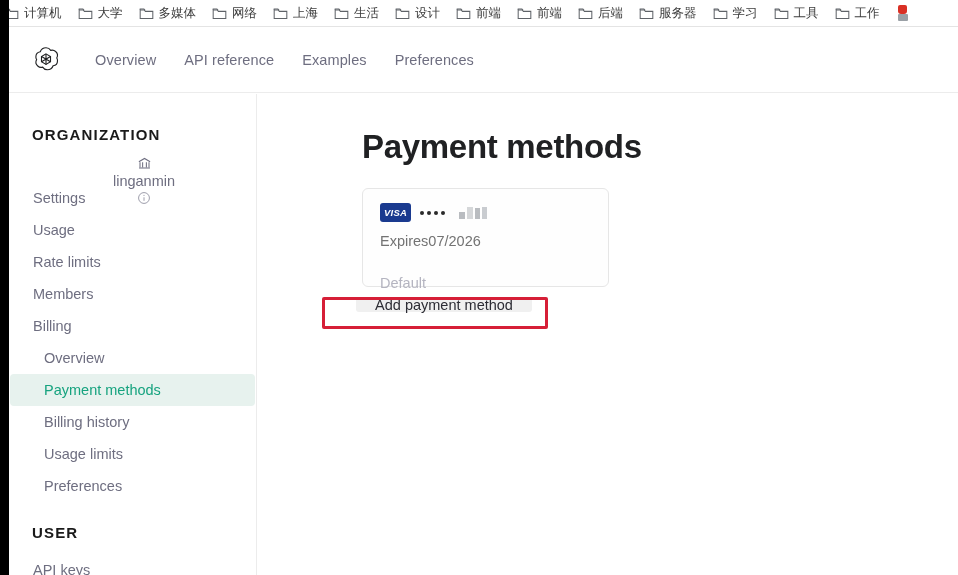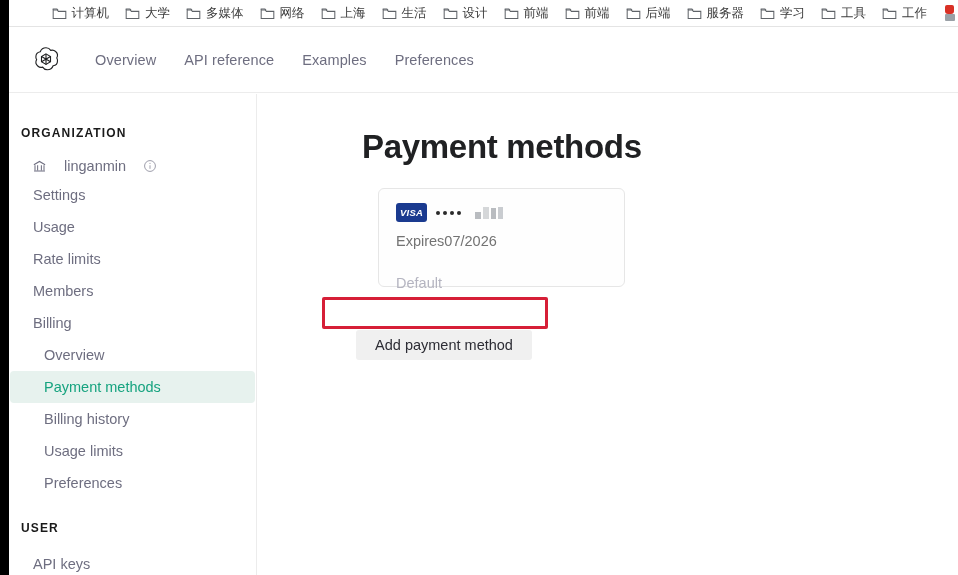--- a/index.html
+++ b/index.html
@@ -26,21 +26,20 @@
   
   .bookmark-bar {
     position: absolute; left: 0; top: 0;
     width: 958px; height: 27px;
     background: #ffffff;
     border-bottom: 1px solid #e4e4e4;
     display: flex; align-items: center;
     padding-left: 4px;
     overflow: hidden;
     z-index: 30;
-    justify-content: flex-end;
   }
   .bm-item {
     display: flex; align-items: center;
     gap: 5px;
     margin-right: 16px;
     white-space: nowrap;
     flex: 0 0 auto;
   }
   .bm-label {
     font-size: 12.5px;
@@ -90,32 +89,33 @@
   
   .sidebar {
     position: absolute; left: 9px; top: 94px;
     width: 248px; height: 481px;
     background: #ffffff;
     border-right: 1px solid #ececec;
     padding-top: 32px;
     z-index: 5;
   }
   .side-section-title {
-    font-size: 12px;
+    font-size: 15px;
     font-weight: 700;
     letter-spacing: 1.15px;
     color: #1a1a1a;
-    padding-left: 12px;
+    padding-left: 23px;
     margin-bottom: 13px;
   }
   .org-row {
-    display: flex; align-items: center; gap: 17px;
+    display: flex; align-items: center; gap: 2px;
     padding-left: 23px;
     height: 26px;
     cursor: pointer;
+    flex-direction: column;
   }
   .org-name { font-size: 14.5px; color: #6e6e80; }
   .side-item {
     height: 32px;
     display: flex; align-items: center;
     padding-left: 23px;
     font-size: 14.5px;
     color: #6e6e80;
     cursor: pointer;
     border-radius: 4px;
@@ -136,21 +136,21 @@
   }
   .page-title {
     position: absolute; left: 104px; top: 34px;
     font-size: 33px;
     font-weight: 700;
     color: #202123;
     letter-spacing: -0.3px;
   }
 
   .card {
-    position: absolute; left: 120px; top: 94px;
+    position: absolute; left: 104px; top: 94px;
     width: 247px; height: 99px;
     border: 1px solid #e6e6e6;
     border-radius: 6px;
     background: #fefefe;
     padding: 14px 17px 0 17px;
   }
   .card-row1 { display: flex; align-items: center; gap: 9px; height: 19px; }
   .visa-badge {
     width: 31px; height: 19px;
     background: #1a3a8f;
@@ -182,29 +182,29 @@
     color: #737373;
   }
   .card-default {
     margin-top: 26px;
     font-size: 14.5px;
     color: #b4b4c0;
   }
 
   .add-btn {
     position: absolute; left: 98px; top: 204px;
-    width: 176px; height: 30px;
+    width: 176px; height: 14px;
     background: #f0f0f0;
     border: none;
     border-radius: 3px;
     font-size: 14.5px;
     color: #2c2c34;
     font-family: "Liberation Sans", sans-serif;
     cursor: pointer;
-    display: flex; align-items: center; justify-content: center; margin-top: 32px;
+    display: flex; align-items: center; justify-content: center;
   }
   .redbox {
     position: absolute; left: 64px; top: 203px;
     width: 226px; height: 32px;
     border: 3px solid #d61f37;
     border-radius: 2px;
     pointer-events: none;
   }
 </style>
 </head>

